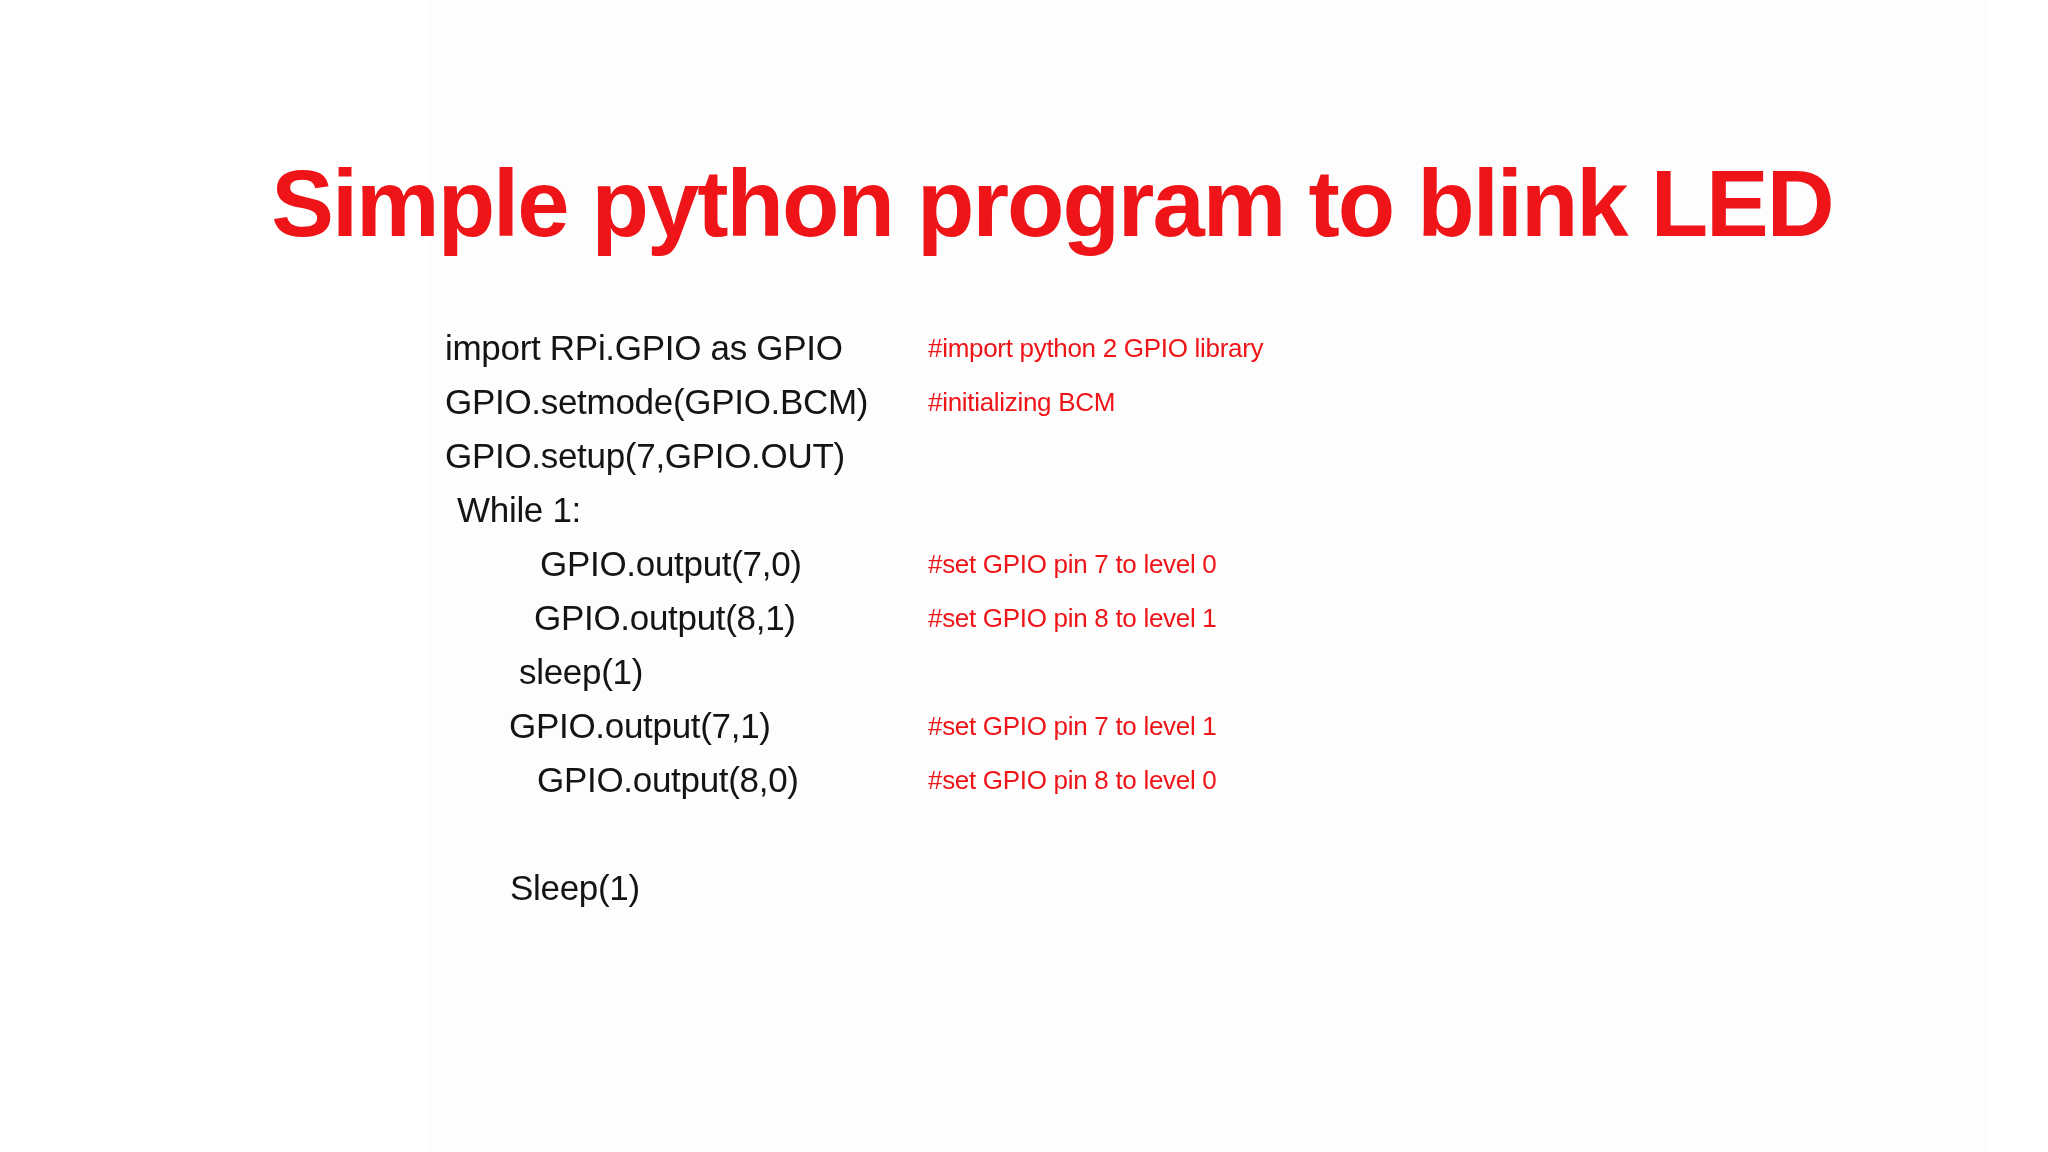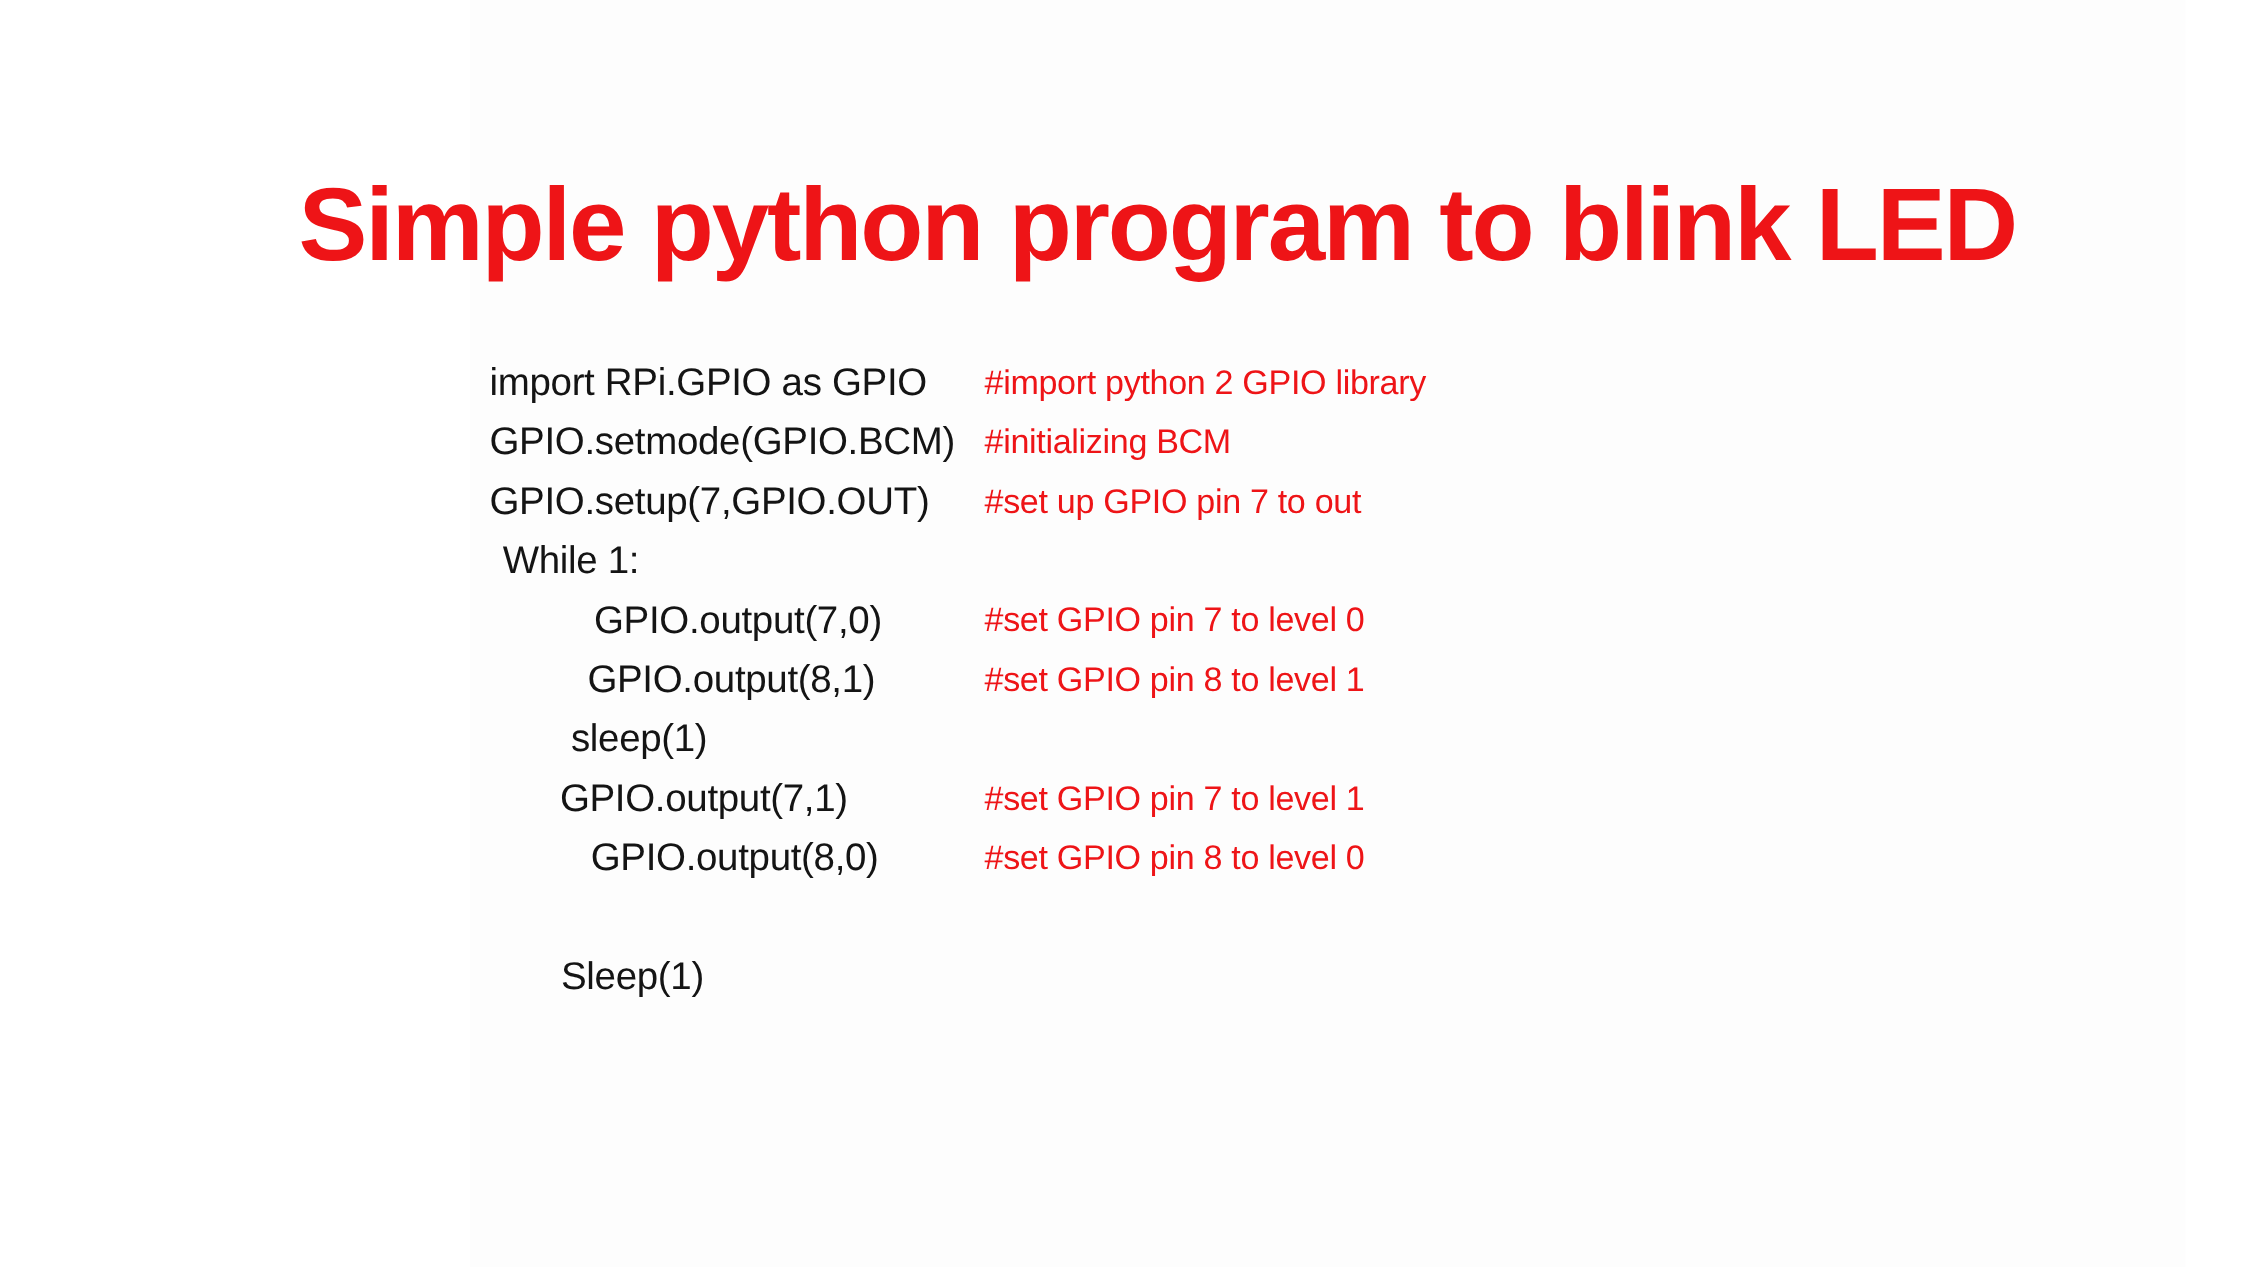--- a/index.html
+++ b/index.html
@@ -55,23 +55,23 @@
   .code-text {
     position: absolute;
     top: 0;
     font-size: 35px;
     letter-spacing: -0.3px;
     color: var(--ink);
     white-space: pre;
   }
   .comment-text {
     position: absolute;
-    left: 450px;
+    left: 483px;
     top: 0;
-    font-size: 31px;
+    font-size: 26px;
     letter-spacing: -0.3px;
     color: var(--red);
     white-space: pre;
   }
 </style>
 </head>
 <body>
 
 <div class="slide-panel"></div>
 
@@ -84,21 +84,20 @@
   </div>
 
 
   <div class="code-line">
     <span class="code-text" style="left: 0px;">GPIO.setmode(GPIO.BCM)</span>
     <span class="comment-text">#initializing BCM</span>
   </div>
 
   <div class="code-line">
     <span class="code-text" style="left: 0px;">GPIO.setup(7,GPIO.OUT)</span>
-    <span class="comment-text">#set up GPIO pin 7 to out</span>
   </div>
 
 
   <div class="code-line">
     <span class="code-text" style="left: 12px;">While 1:</span>
 
   </div>
 
   <div class="code-line">
     <span class="code-text" style="left: 72px; margin-left: 23px;">GPIO.output(7,0)</span>

